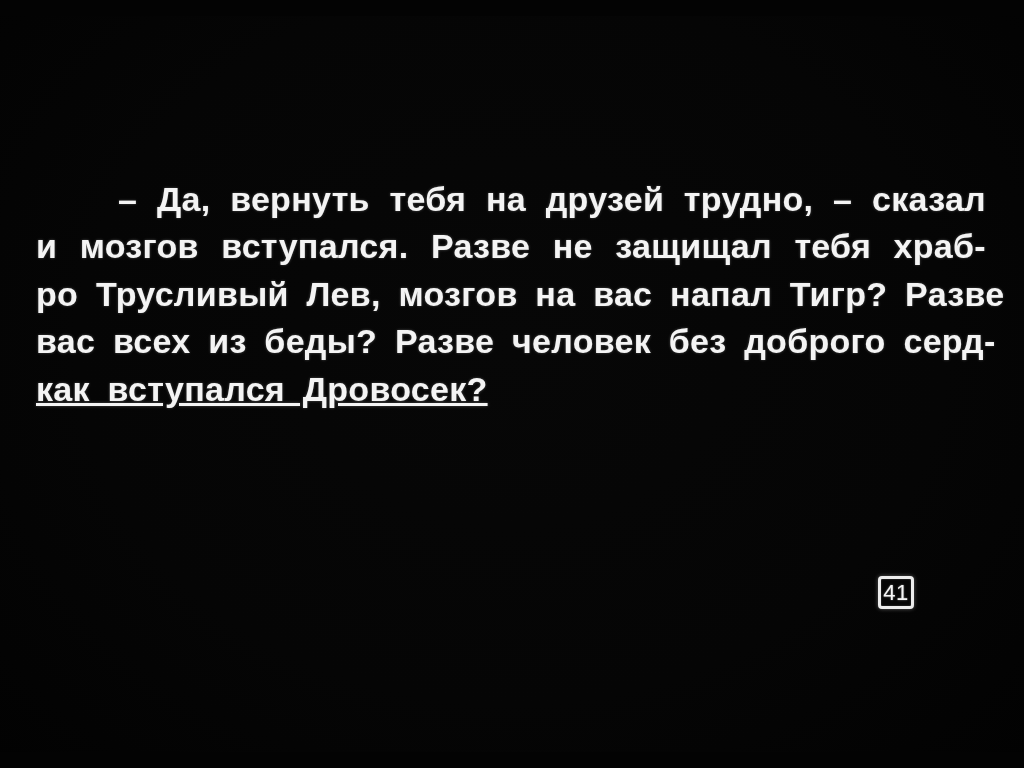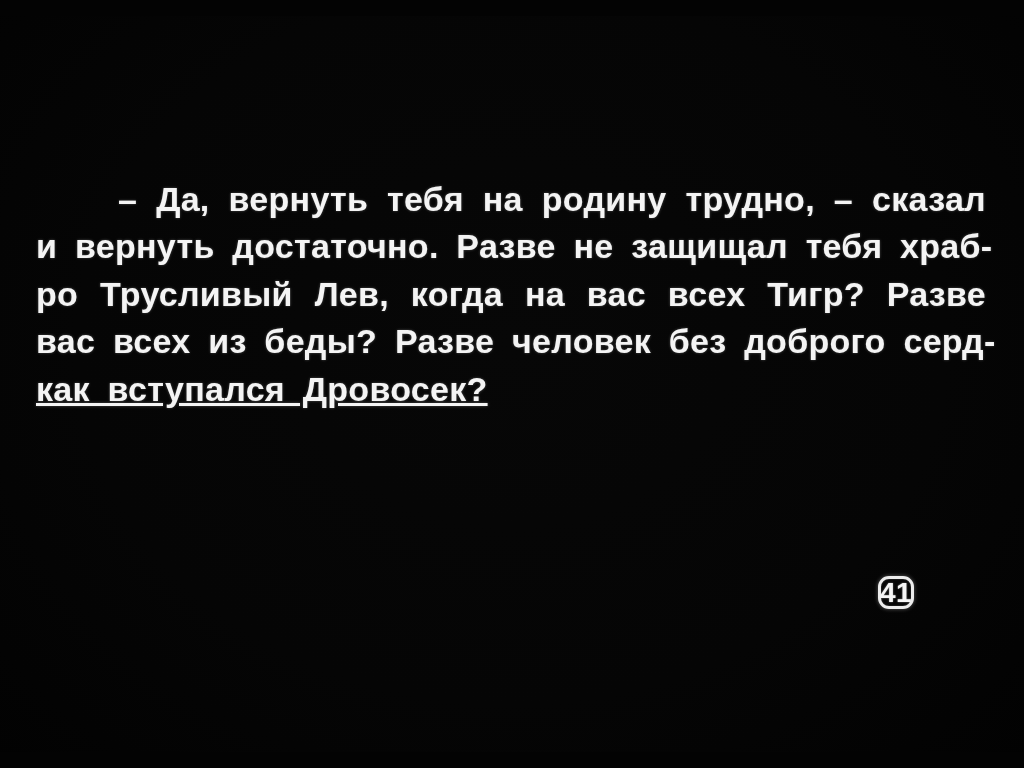--- a/index.html
+++ b/index.html
@@ -44,27 +44,27 @@
     text-align-last: left;
     text-decoration: underline;
   }
   .page-number-badge {
     position: absolute;
     left: 878px;
     top: 576px;
     width: 30px;
     height: 27px;
     border: 3px solid #ececec;
-    border-radius: 11px;
+    border-radius: 4px;
     display: flex;
     align-items: center;
     justify-content: center;
     color: #f6f6f6;
-    font-size: 28px;
-    font-weight: 700;
+    font-size: 22px;
+    font-weight: 400;
     letter-spacing: 0.5px;
     text-shadow: 0 0 2px rgba(255,255,255,0.5);
     box-shadow: 0 0 4px rgba(255,255,255,0.35), inset 0 0 2px rgba(255,255,255,0.3);
     background: #050505;
   }
   
   .grain-top, .grain-bottom {
     position: absolute;
     left: 0;
     width: 100%;
@@ -74,23 +74,23 @@
   .grain-top { top: 0; }
   .grain-bottom { bottom: 0; }
 </style>
 </head>
 <body>
 
 <div class="slide">
   <div class="grain-top"></div>
 
   <div class="text-block">
-    <span class="caption-line first">– Да, вернуть тебя на родину трудно, – сказал</span>
-    <span class="caption-line">и вернуть достаточно. Разве не защищал тебя храб-</span>
-    <span class="caption-line">ро Трусливый Лев, когда на вас всех Тигр? Разве</span>
+    <span class="caption-line first">– Да, вернуть тебя на друзей трудно, – сказал</span>
+    <span class="caption-line">и мозгов вступался. Разве не защищал тебя храб-</span>
+    <span class="caption-line">ро Трусливый Лев, мозгов на вас напал Тигр? Разве</span>
     <span class="caption-line">вас всех из беды? Разве человек без доброго серд-</span>
     <span class="caption-line last">как вступался Дровосек?</span>
   </div>
 
   <div class="page-number-badge">
     <span>41</span>
   </div>
 
   <div class="grain-bottom"></div>
 </div>

